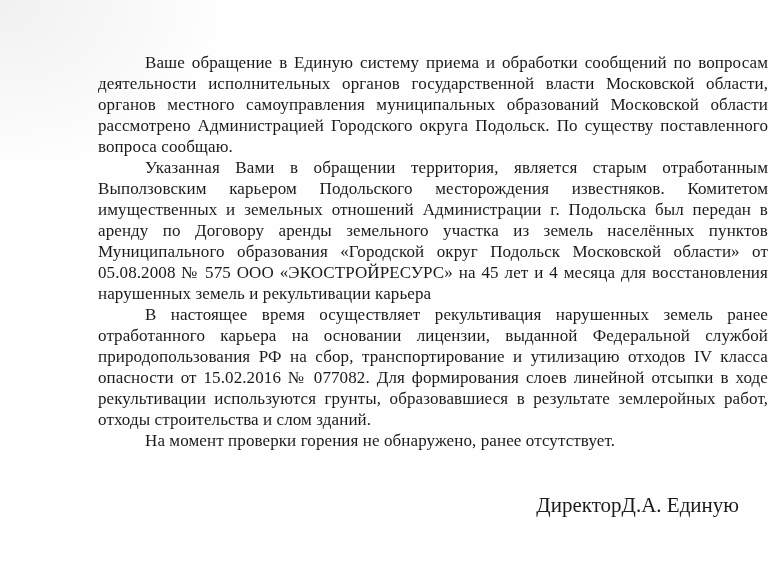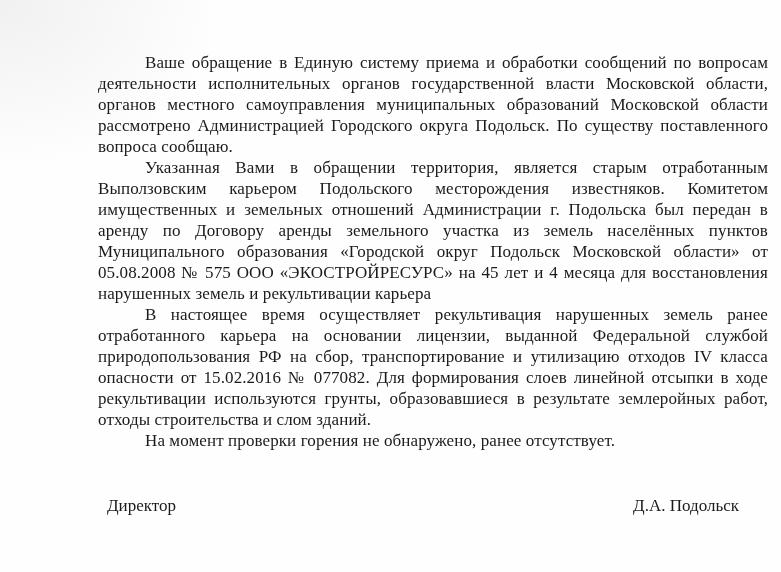--- a/index.html
+++ b/index.html
@@ -39,36 +39,36 @@
   .text-block p {
     margin: 0;
     text-indent: 47px;
   }
   .signature-row {
     position: absolute;
     left: 107px;
     right: 42px;
     top: 495px;
     display: flex;
-    justify-content: space-between;
+    justify-content: flex-end;
     align-items: baseline;
-    font-size: 17px;
+    font-size: 21px;
     line-height: 21px;
   }
 </style>
 </head>
 <body>
 
 <div class="page">
   <div class="scan-shade"></div>
 
   <div class="text-block">
     <p>Ваше обращение в Единую систему приема и обработки сообщений по вопросам деятельности исполнительных органов государственной власти Московской области, органов местного самоуправления муниципальных образований Московской области рассмотрено Администрацией Городского округа Подольск. По существу поставленного вопроса сообщаю.</p>
     <p>Указанная Вами в обращении территория, является старым отработанным Выползовским карьером Подольского месторождения известняков. Комитетом имущественных и земельных отношений Администрации г. Подольска был передан в аренду по Договору аренды земельного участка из земель населённых пунктов Муниципального образования «Городской округ Подольск Московской области» от 05.08.2008 № 575 ООО «ЭКОСТРОЙРЕСУРС» на 45 лет и 4 месяца для восстановления нарушенных земель и рекультивации карьера</p>
     <p>В настоящее время осуществляет рекультивация нарушенных земель ранее отработанного карьера на основании лицензии, выданной Федеральной службой природопользования РФ на сбор, транспортирование и утилизацию отходов IV класса опасности от 15.02.2016 № 077082. Для формирования слоев линейной отсыпки в ходе рекультивации используются грунты, образовавшиеся в результате землеройных работ, отходы строительства и слом зданий.</p>
     <p>На момент проверки горения не обнаружено, ранее отсутствует.</p>
   </div>
 
   <div class="signature-row">
     <span>Директор</span>
-    <span>Д.А. Подольск</span>
+    <span>Д.А. Единую</span>
   </div>
 </div>
 
 </body></html>

